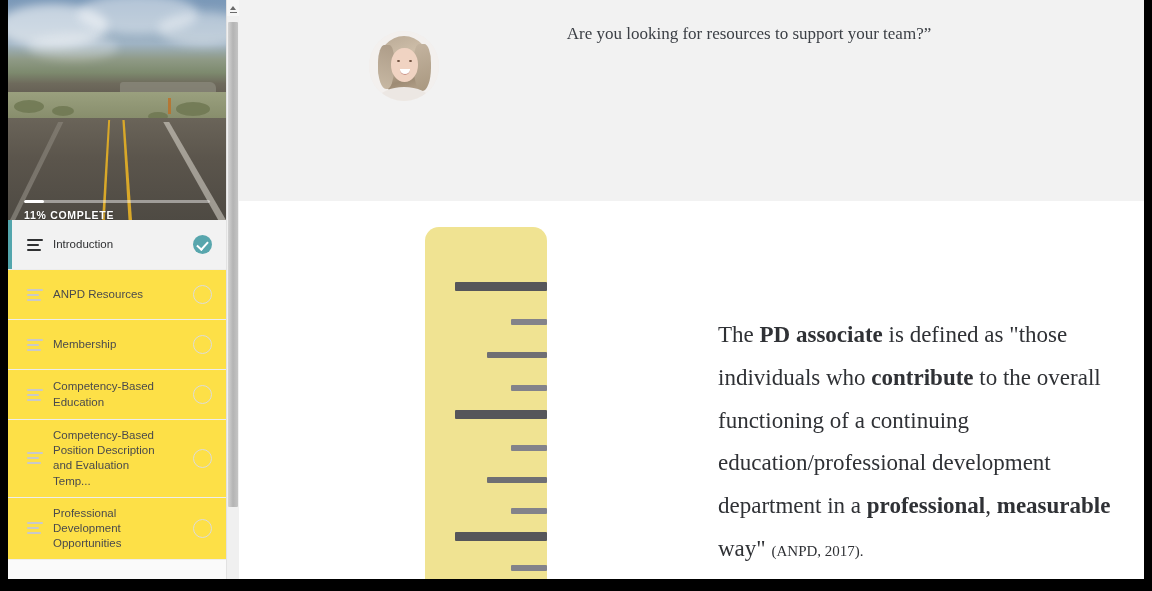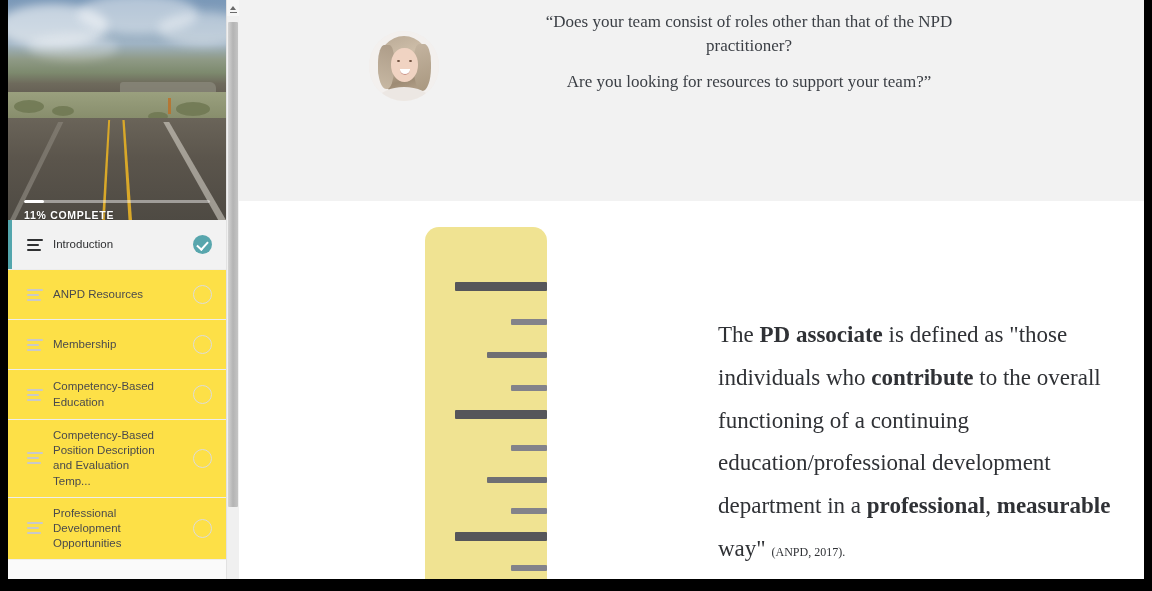--- a/index.html
+++ b/index.html
@@ -366,21 +366,21 @@
   #body-paragraph {
     position: absolute;
     left: 479px; top: 113px;
     width: 400px;
     font-family: "Liberation Serif", serif;
     font-size: 23px;
     line-height: 1.86;
     color: #2f3135;
   }
   #body-paragraph b { font-weight: bold; }
-  .citation { font-size: 12px; }
+  .citation { font-size: 15px; }
 </style>
 </head>
 <body>
 
 <div id="app-frame">
 
   <div id="sidebar">
 
     <div id="course-header">
       <div class="road-photo">
@@ -493,21 +493,20 @@
         <span class="hair-front-l"></span>
         <span class="hair-front-r"></span>
         <span class="face"></span>
         <span class="eye l"></span>
         <span class="eye r"></span>
         <span class="smile"></span>
         <span class="shoulders"></span>
       </div>
 
       <div id="quote-text">
-        <div id="quote-line1">“Does your team consist of roles other than that of the NPD practitioner?</div>
         <div id="quote-line2">Are you looking for resources to support your team?”</div>
       </div>
 
     </div>
 
     <div id="body-section">
       <div id="ruler">
           <div class="tick major" style="top: 55px; width: 92px;"></div>
           <div class="tick minor" style="top: 92px; width: 36px;"></div>
           <div class="tick mid" style="top: 125px; width: 60px;"></div>

